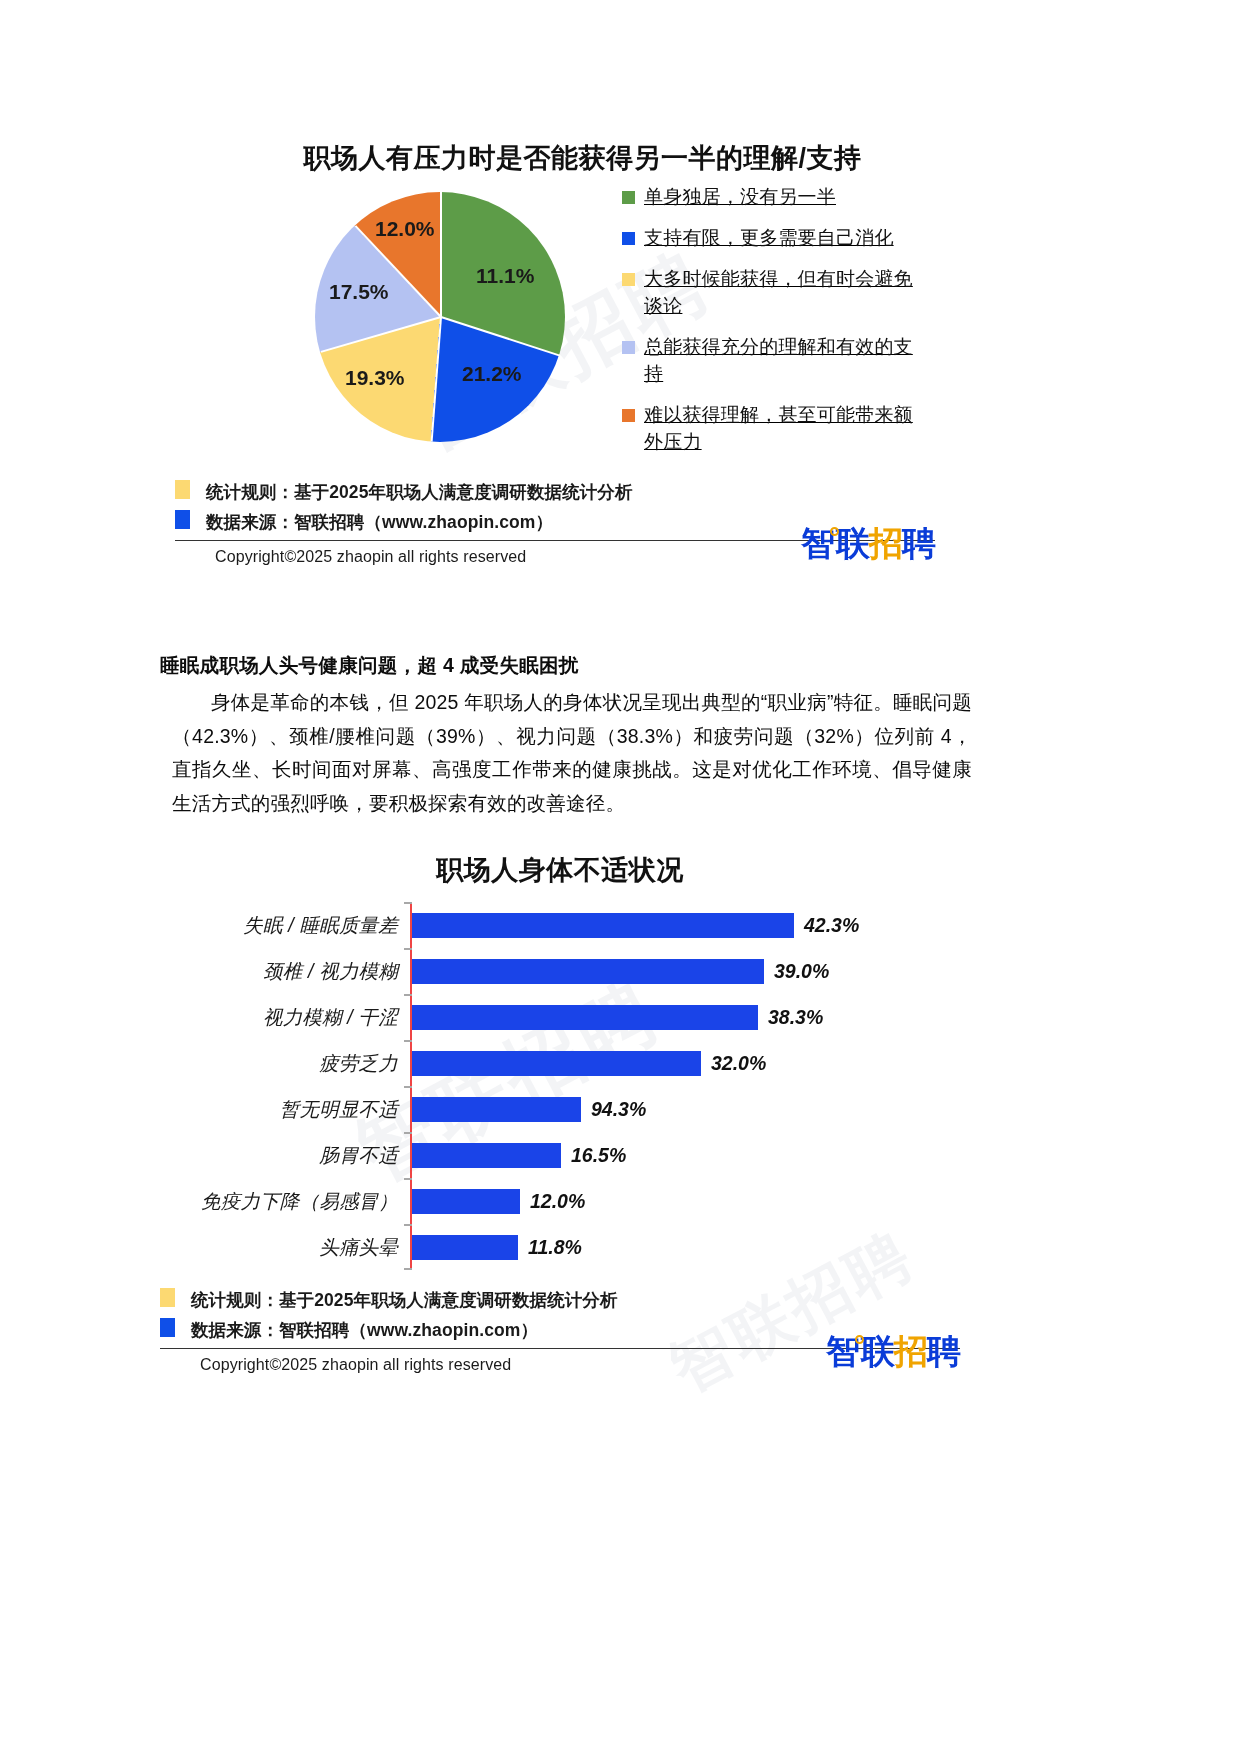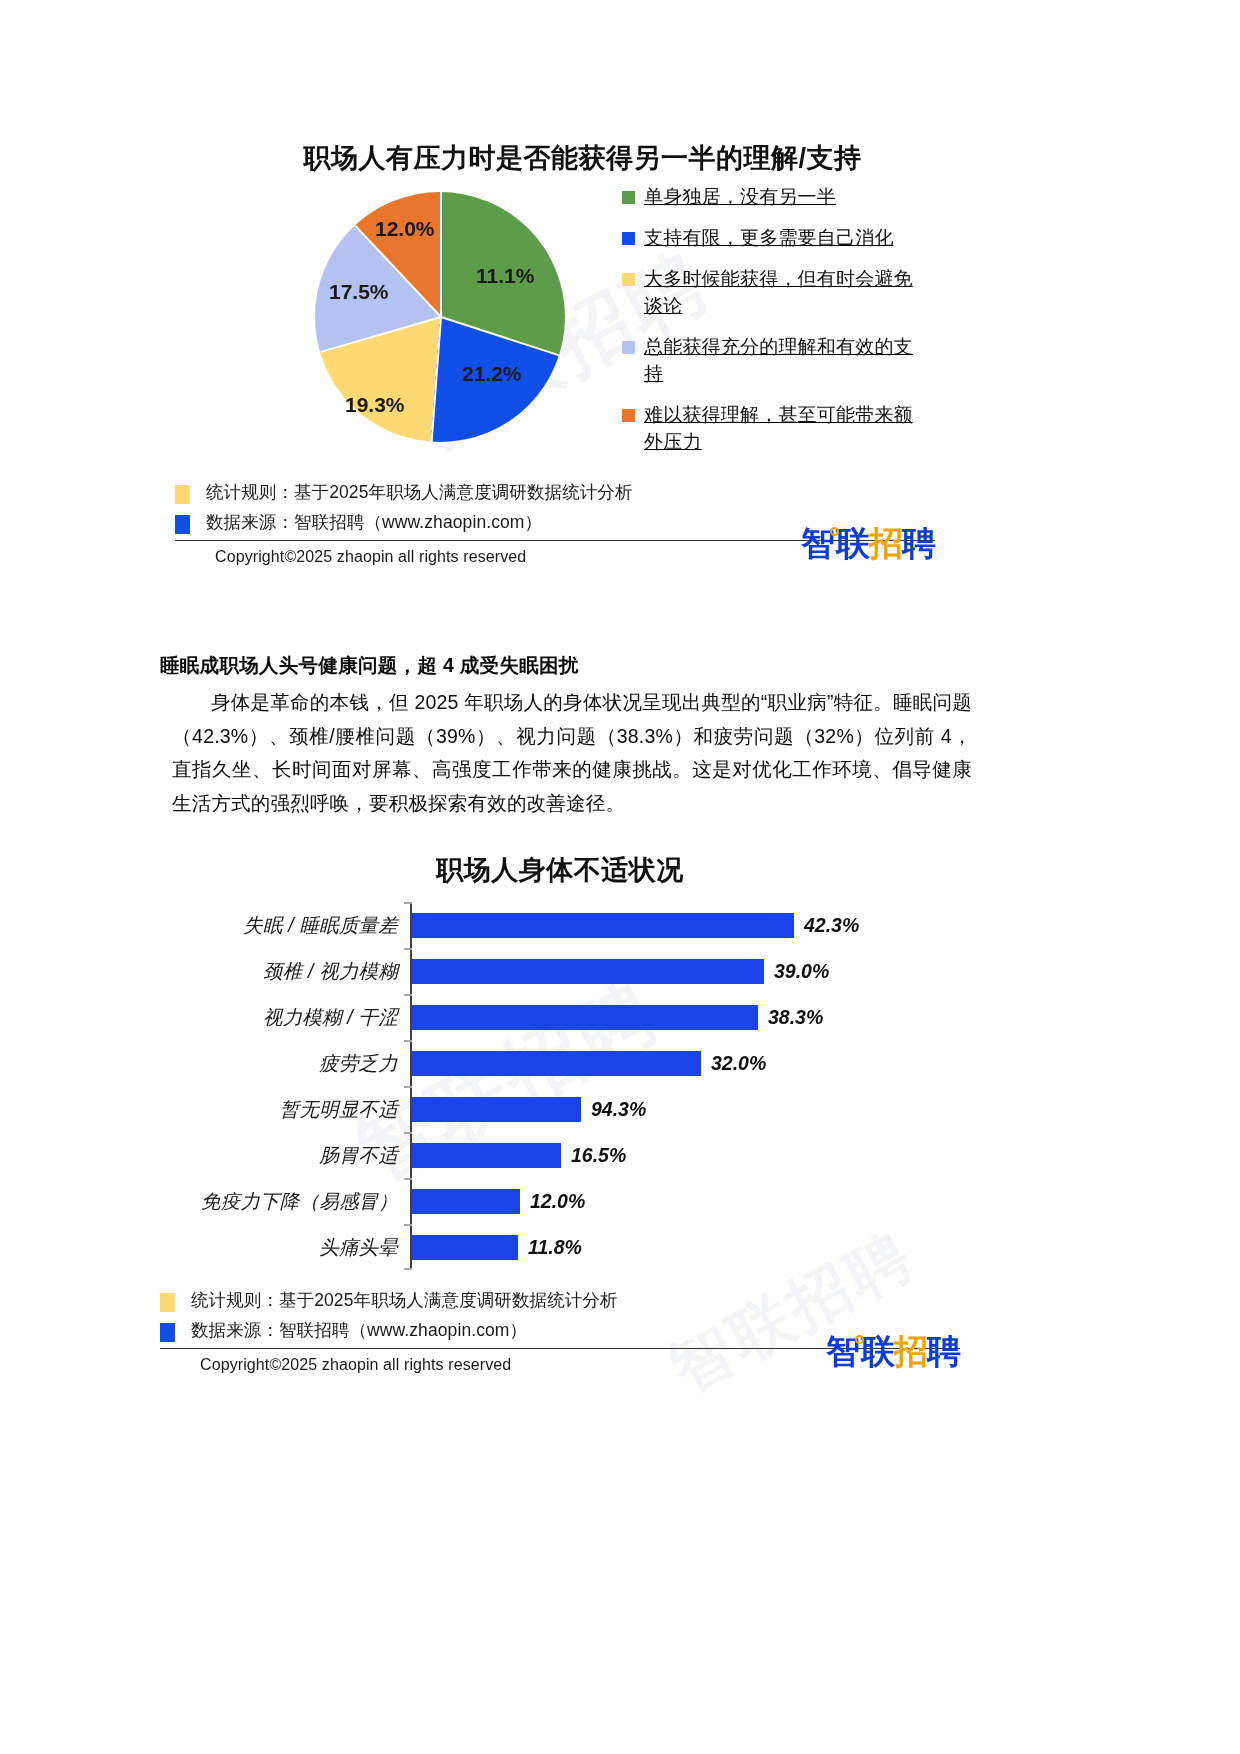--- a/index.html
+++ b/index.html
@@ -102,22 +102,23 @@
     letter-spacing: 0.2px;
   }
 
   
   .fig-footer {
     position: relative;
     margin-top: 6px;
   }
   .footnote-row {
     display: flex;
-    align-items: flex-end;
+    align-items: flex-start;
     margin-bottom: 6px;
+    font-weight: bold;
   }
   .footnote-swatch {
     width: 15px;
     height: 19px;
     flex: 0 0 15px;
     margin-right: 16px;
   }
   .footnote-text {
     font-size: 17.5px;
     color: #1a1a1a;
@@ -210,21 +211,21 @@
     color: #1a1a1a;
     white-space: nowrap;
     letter-spacing: 0.2px;
   }
   .bar-track {
     position: relative;
     flex: 1 1 auto;
     height: 46px;
     display: flex;
     align-items: center;
-    border-left: 2px solid #404040;
+    border-left: 2px solid #ef4444;
     padding-left: 0px;
   }
   .bar-fill {
     height: 25px;
     background: #1a44e8;
   }
   .bar-val {
     font-size: 19.5px;
     font-weight: bold;
     color: #111111;
@@ -273,21 +274,21 @@
       <div class="pie">
         <div class="pie-sep" style="transform:rotate(0deg)"></div>
         <div class="pie-sep" style="transform:rotate(108deg)"></div>
         <div class="pie-sep" style="transform:rotate(184.3deg)"></div>
         <div class="pie-sep" style="transform:rotate(253.8deg)"></div>
         <div class="pie-sep" style="transform:rotate(316.8deg)"></div>
       </div>
 
       <div class="slice-label" style="left:301px; top:80px;">11.1%</div>
       <div class="slice-label" style="left:287px; top:178px;">21.2%</div>
-      <div class="slice-label" style="left:170px; top:182px;margin-top:27px;">19.3%</div>
+      <div class="slice-label" style="left:170px; top:182px;">19.3%</div>
       <div class="slice-label" style="left:154px; top:96px;">17.5%</div>
       <div class="slice-label" style="left:200px; top:33px;">12.0%</div>
 
       <div class="legend">
         <div class="legend-item">
           <span class="legend-swatch" style="background:#5d9c48"></span>
           <span class="legend-text">单身独居，没有另一半</span>
         </div>
         <div class="legend-item">
           <span class="legend-swatch" style="background:#0f4fe8"></span>

